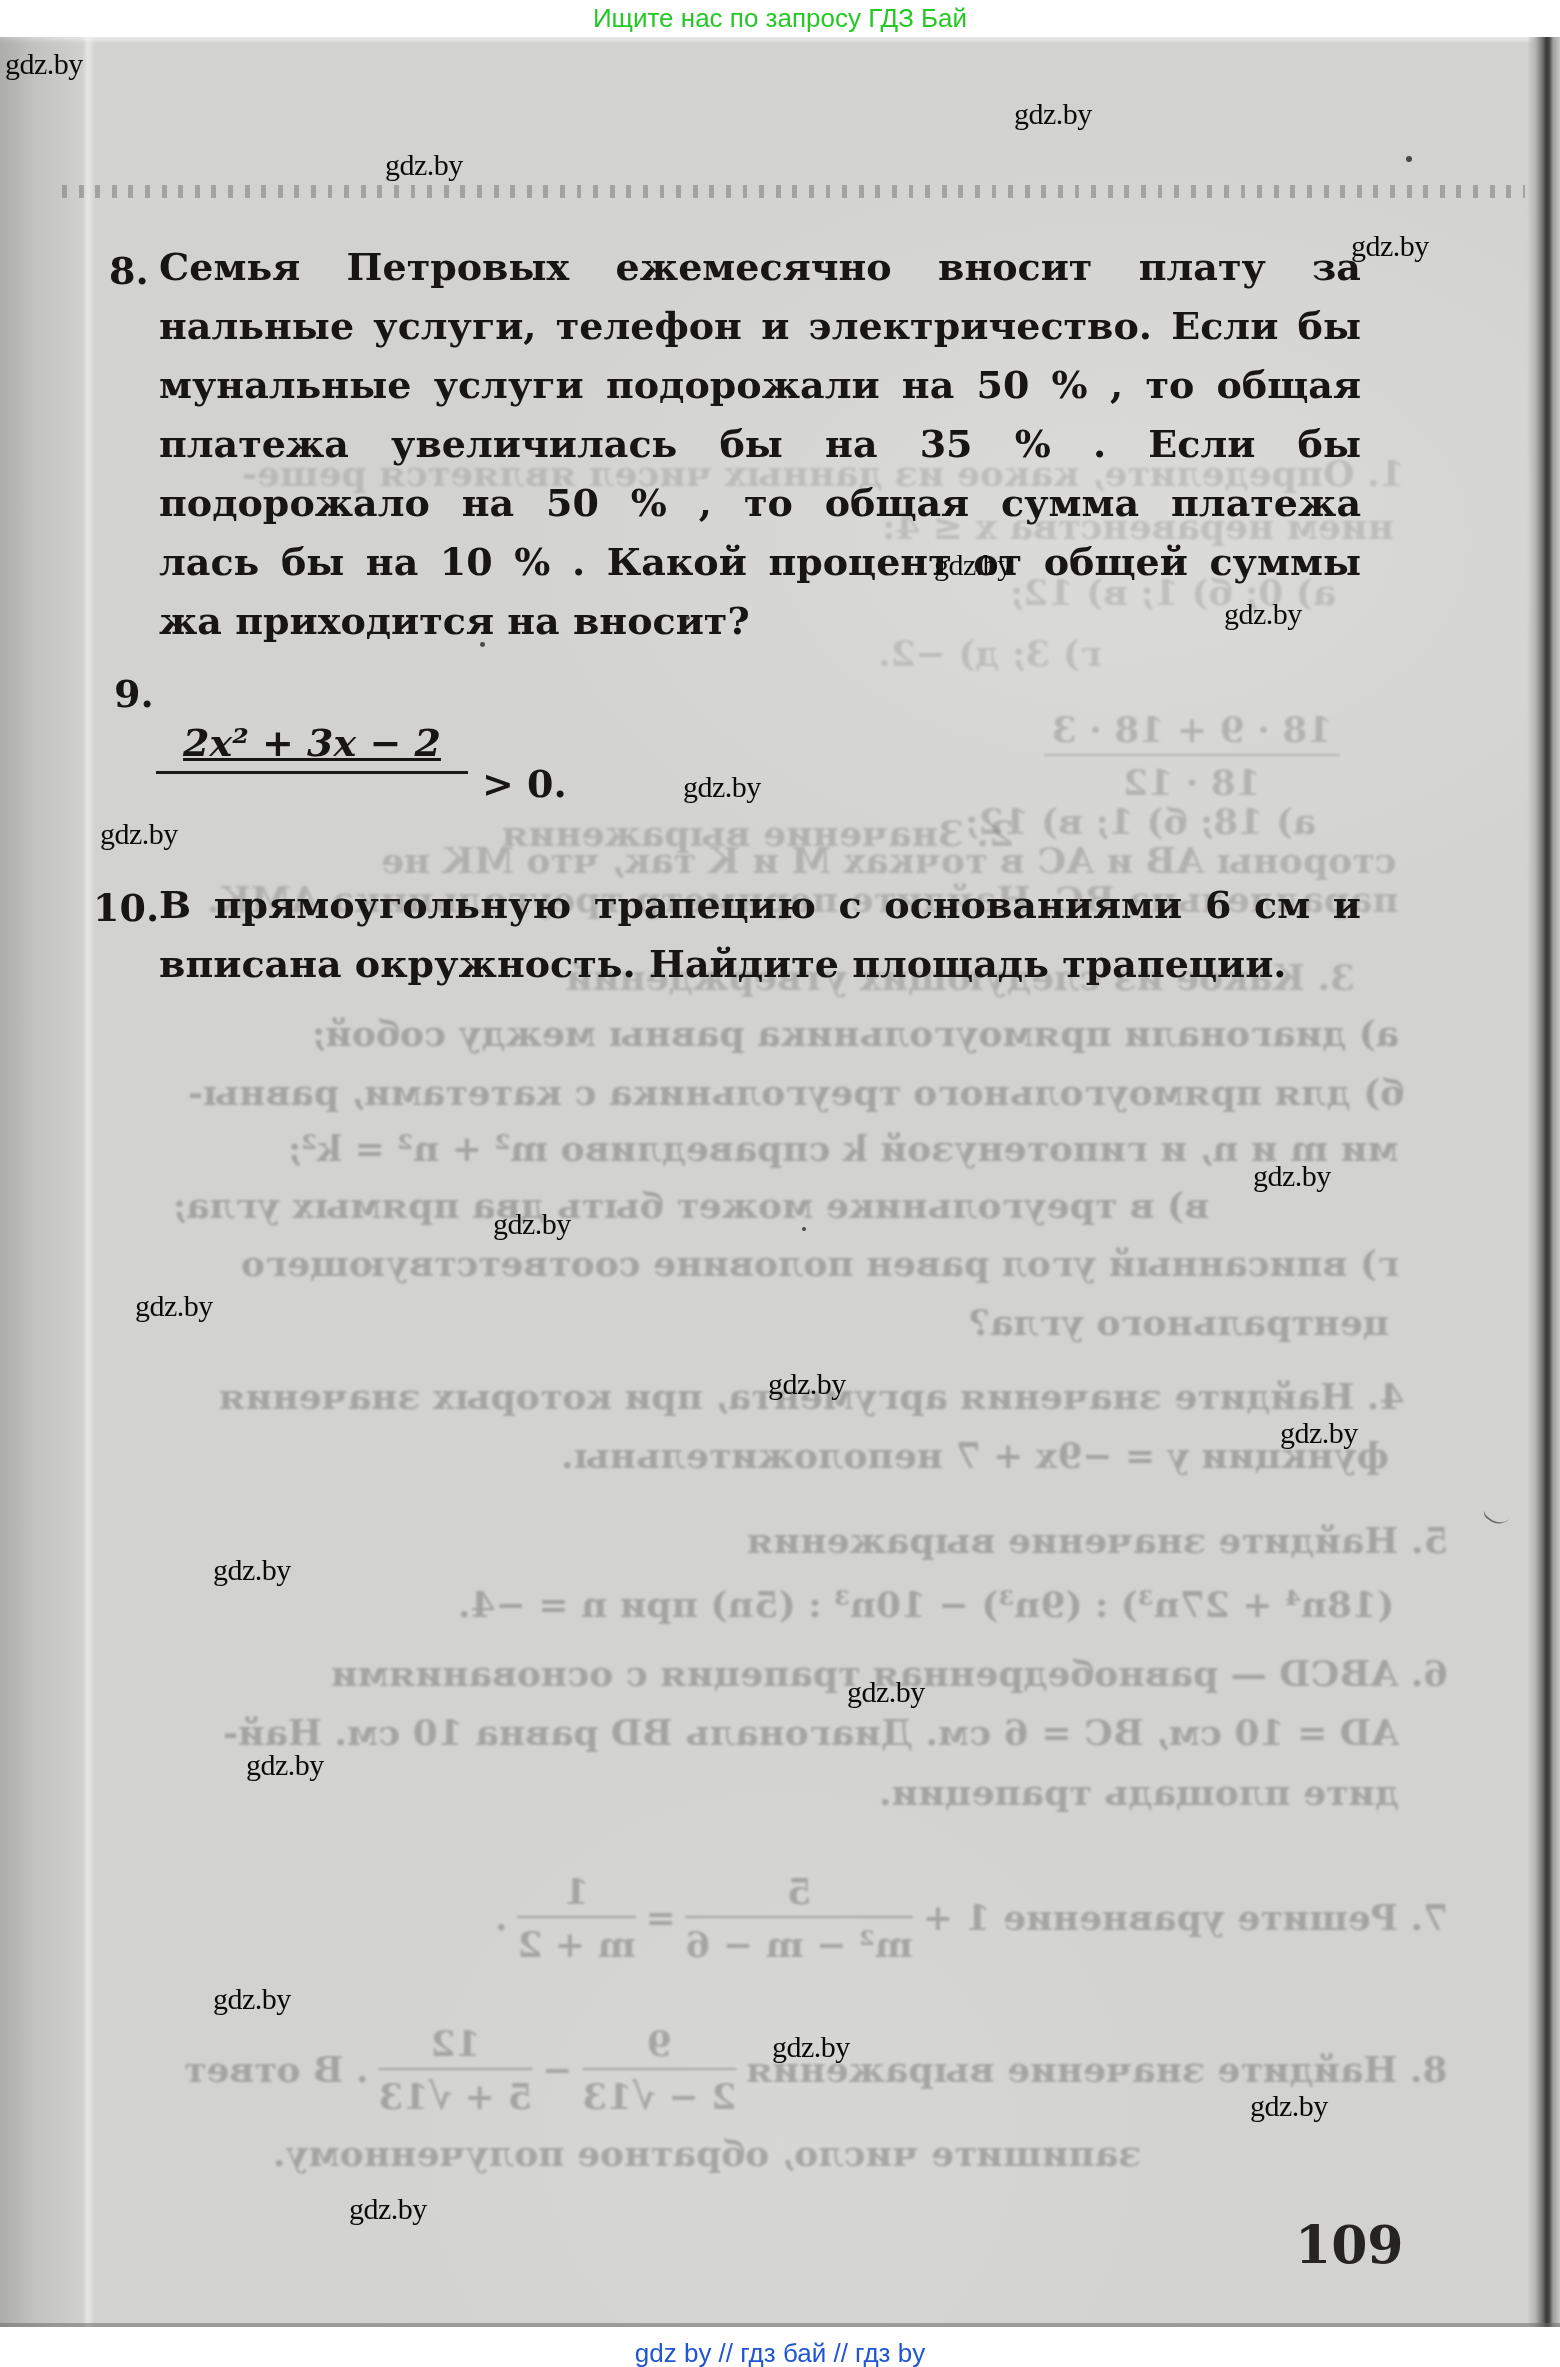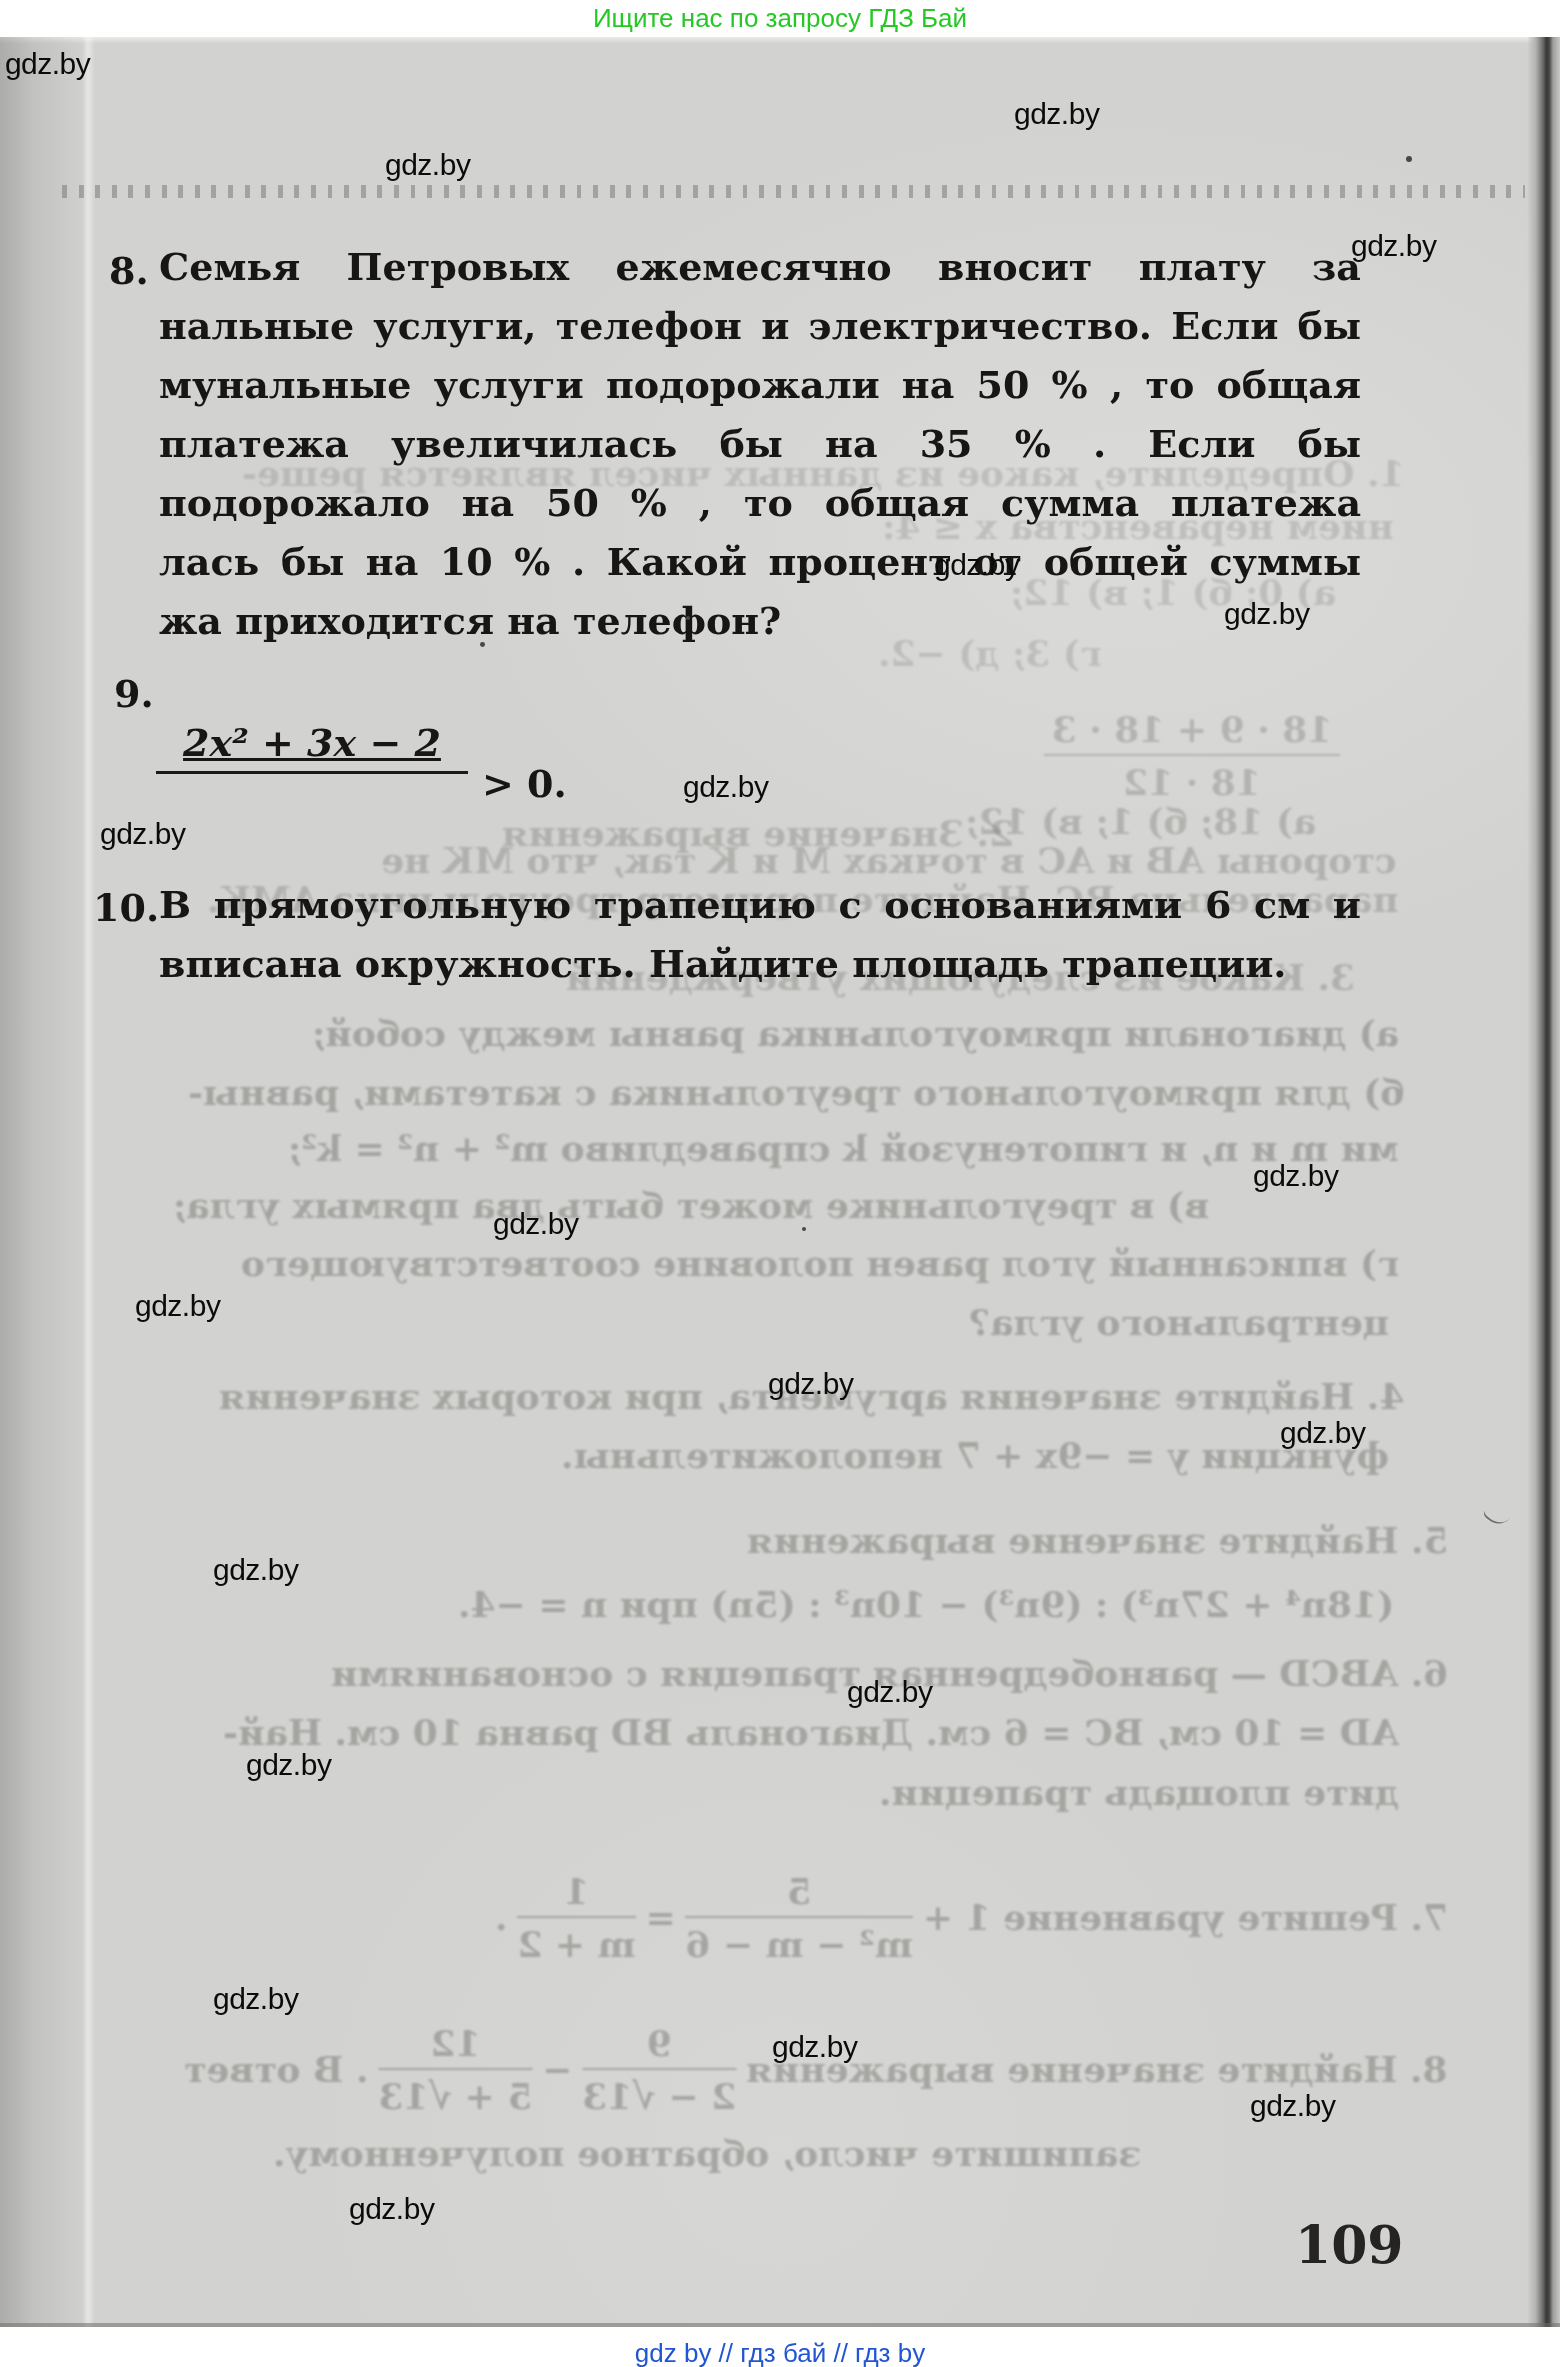--- a/index.html
+++ b/index.html
@@ -22,21 +22,21 @@
      linear-gradient(90deg, rgba(255,255,255,0) 82px, rgba(255,255,255,.45) 88px, rgba(255,255,255,0) 95px),
      linear-gradient(180deg, rgba(236,236,234,.9) 0px, rgba(236,236,234,0) 6.8px);}
   .edge-right{position:absolute;right:0;top:0;bottom:0;width:33px;background:
      linear-gradient(90deg, rgba(180,180,178,0) 0px, #b2b2b0 8.8px, #6e6e6c 15.6px, #393937 19.5px,
                      #4a4a48 22.4px, #9e9e9c 26px, #c9c9c7 33px);}
   .edge-bottom{position:absolute;left:0;right:0;bottom:0;height:3.9px;background:rgba(110,110,108,.55);}
   
   .dotted{position:absolute;left:62px;top:148px;width:1463px;height:12.7px;opacity:.38;
           background:repeating-linear-gradient(90deg,#55554f 0 4.9px,rgba(0,0,0,0) 4.9px 16.6px);}
   
-  .wm{position:absolute;font-family:Liberation Sans, sans-serif;font-size:30px;color:#0b0b0b;
+  .wm{position:absolute;font-family:Liberation Serif, serif;font-size:30px;color:#0b0b0b;
       letter-spacing:-0.5px;white-space:nowrap;}
   
   .pnum{position:absolute;font-size:38px;font-weight:bold;color:#181614;}
   .plines{position:absolute;left:159px;width:1202px;}
   .pl{font-size:38px;font-weight:bold;color:#181614;line-height:59px;white-space:nowrap;}
   .pl.just{white-space:normal;text-align:justify;text-align-last:justify;height:59px;overflow:hidden;}
   
   .frac{position:absolute;text-align:center;color:#181614;font-weight:bold;}
   .frac .fnum{font-size:38px;font-style:italic;padding:0 13.7px 5.9px 13.7px;text-decoration:underline;}
   .frac .fbar{height:2.9px;background:#1c1a18;}
@@ -129,21 +129,21 @@
     <div class="bleed bl-c" style="top:2095px;right:419px;">запишите число, обратное полученному.</div>
 
     <span class="pnum" style="left:109px;top:211px;">8.</span>
     <div class="plines" style="top:200px;">
       <div class="pl just">Семья Петровых ежемесячно вносит плату за комму-</div>
       <div class="pl just">нальные услуги, телефон и электричество. Если бы ком-</div>
       <div class="pl just">мунальные услуги подорожали на 50 % , то общая сумма</div>
       <div class="pl just">платежа увеличилась бы на 35 % . Если бы электричество</div>
       <div class="pl just">подорожало на 50 % , то общая сумма платежа увеличи-</div>
       <div class="pl just">лась бы на 10 % . Какой процент от общей суммы плате-</div>
-      <div class="pl">жа приходится на телефон?</div>
+      <div class="pl">жа приходится на вносит?</div>
     </div>
 
     <span class="pnum" style="left:114px;top:634px;">9.</span>
     <div class="frac" style="left:156px;top:683px;width:312px;">
       <div class="fnum">2x² + 3x − 2</div>
       <div class="fbar"></div>
     </div>
     <div class="rel" style="left:482px;top:724px;">&gt; 0.</div>
 
     <span class="pnum" style="left:93px;top:848px;">10.</span>

